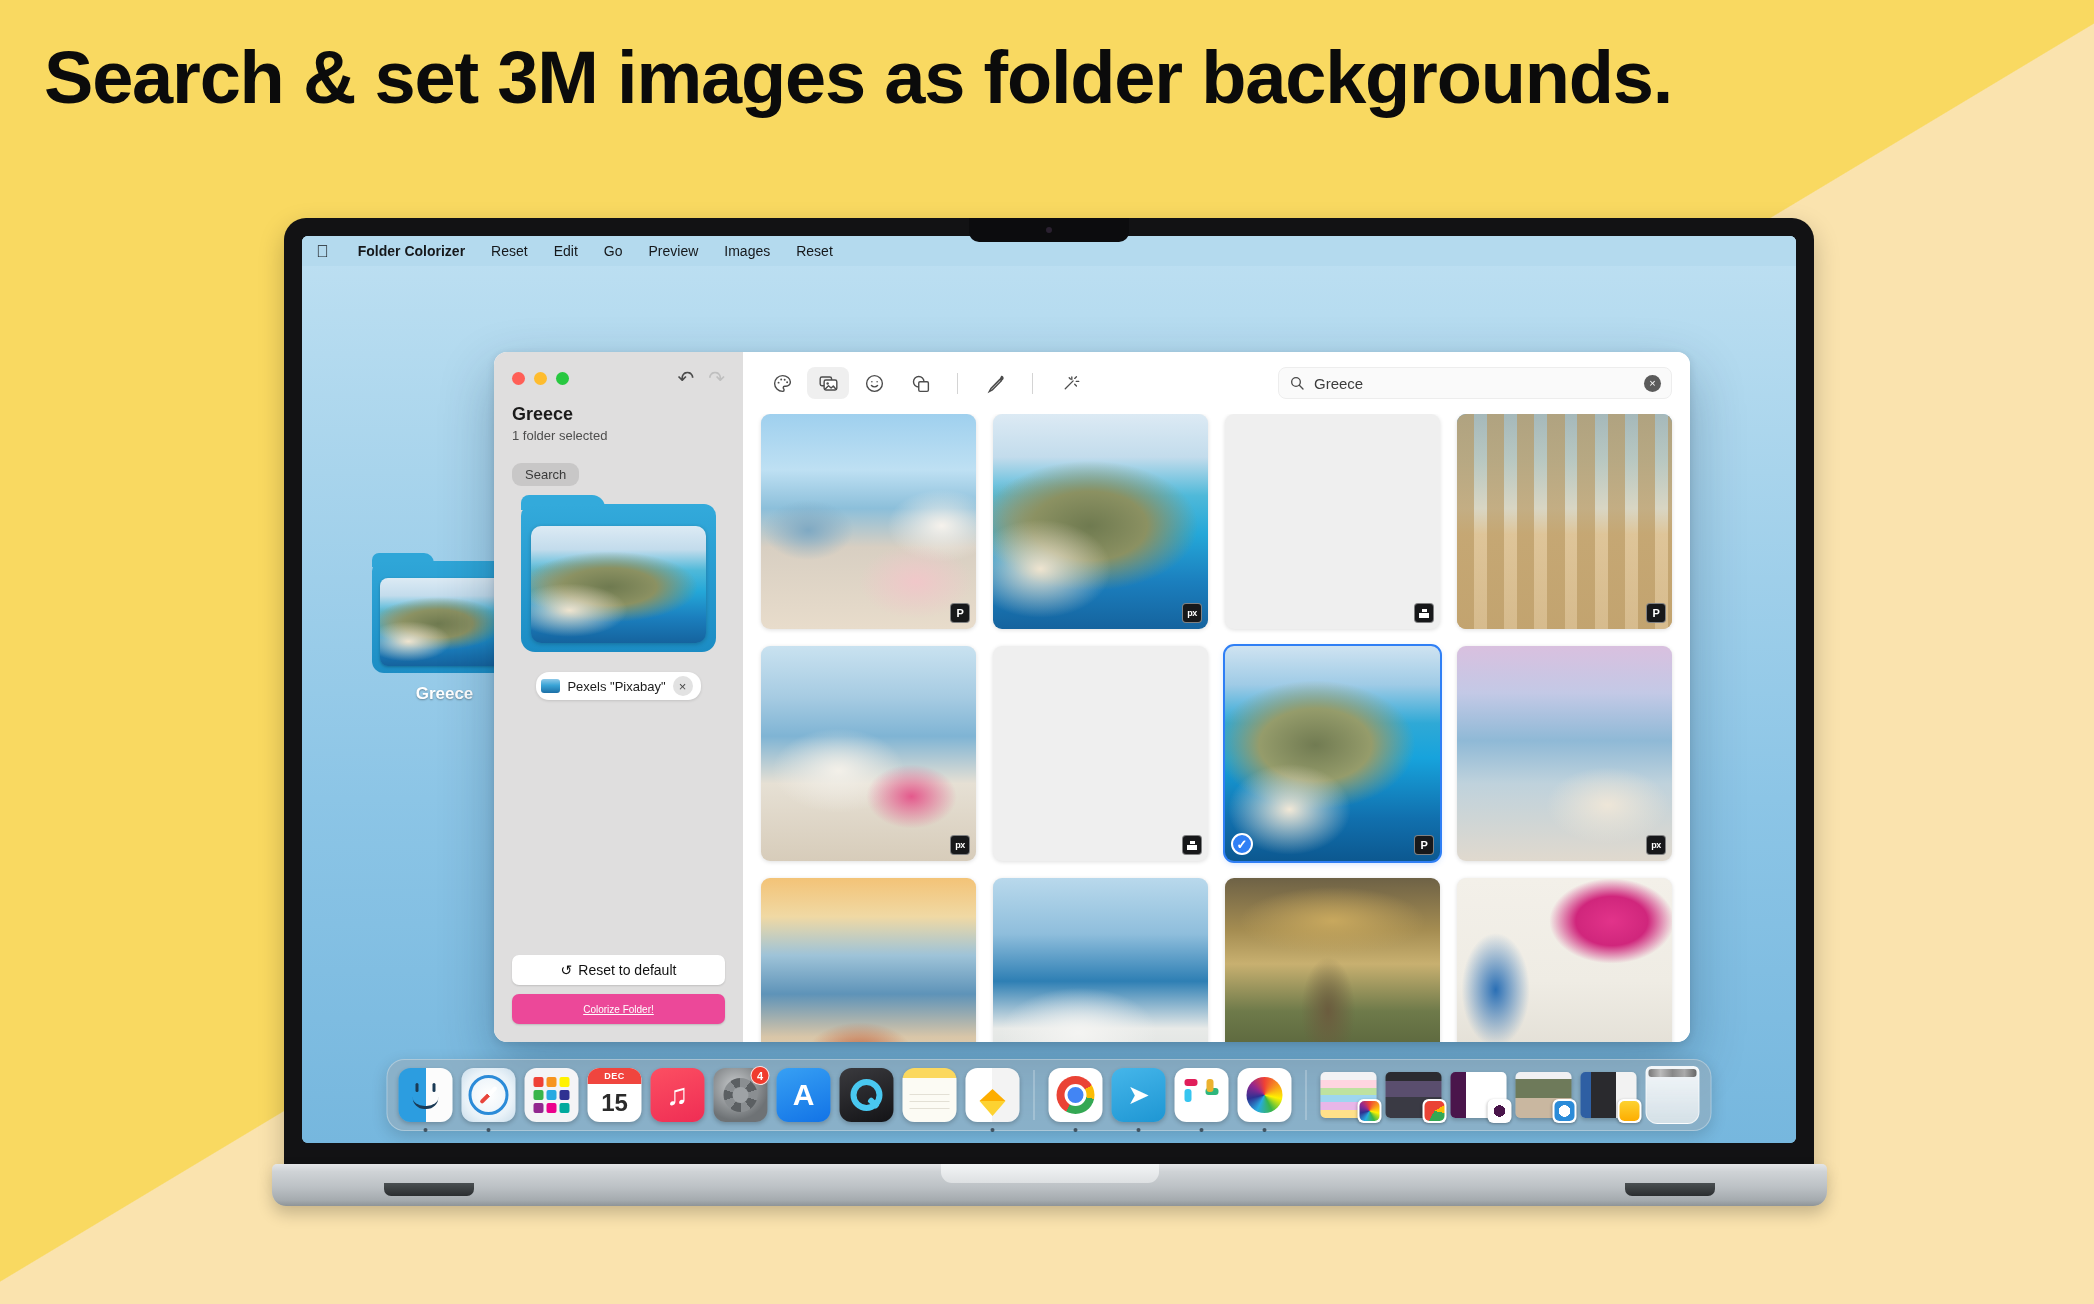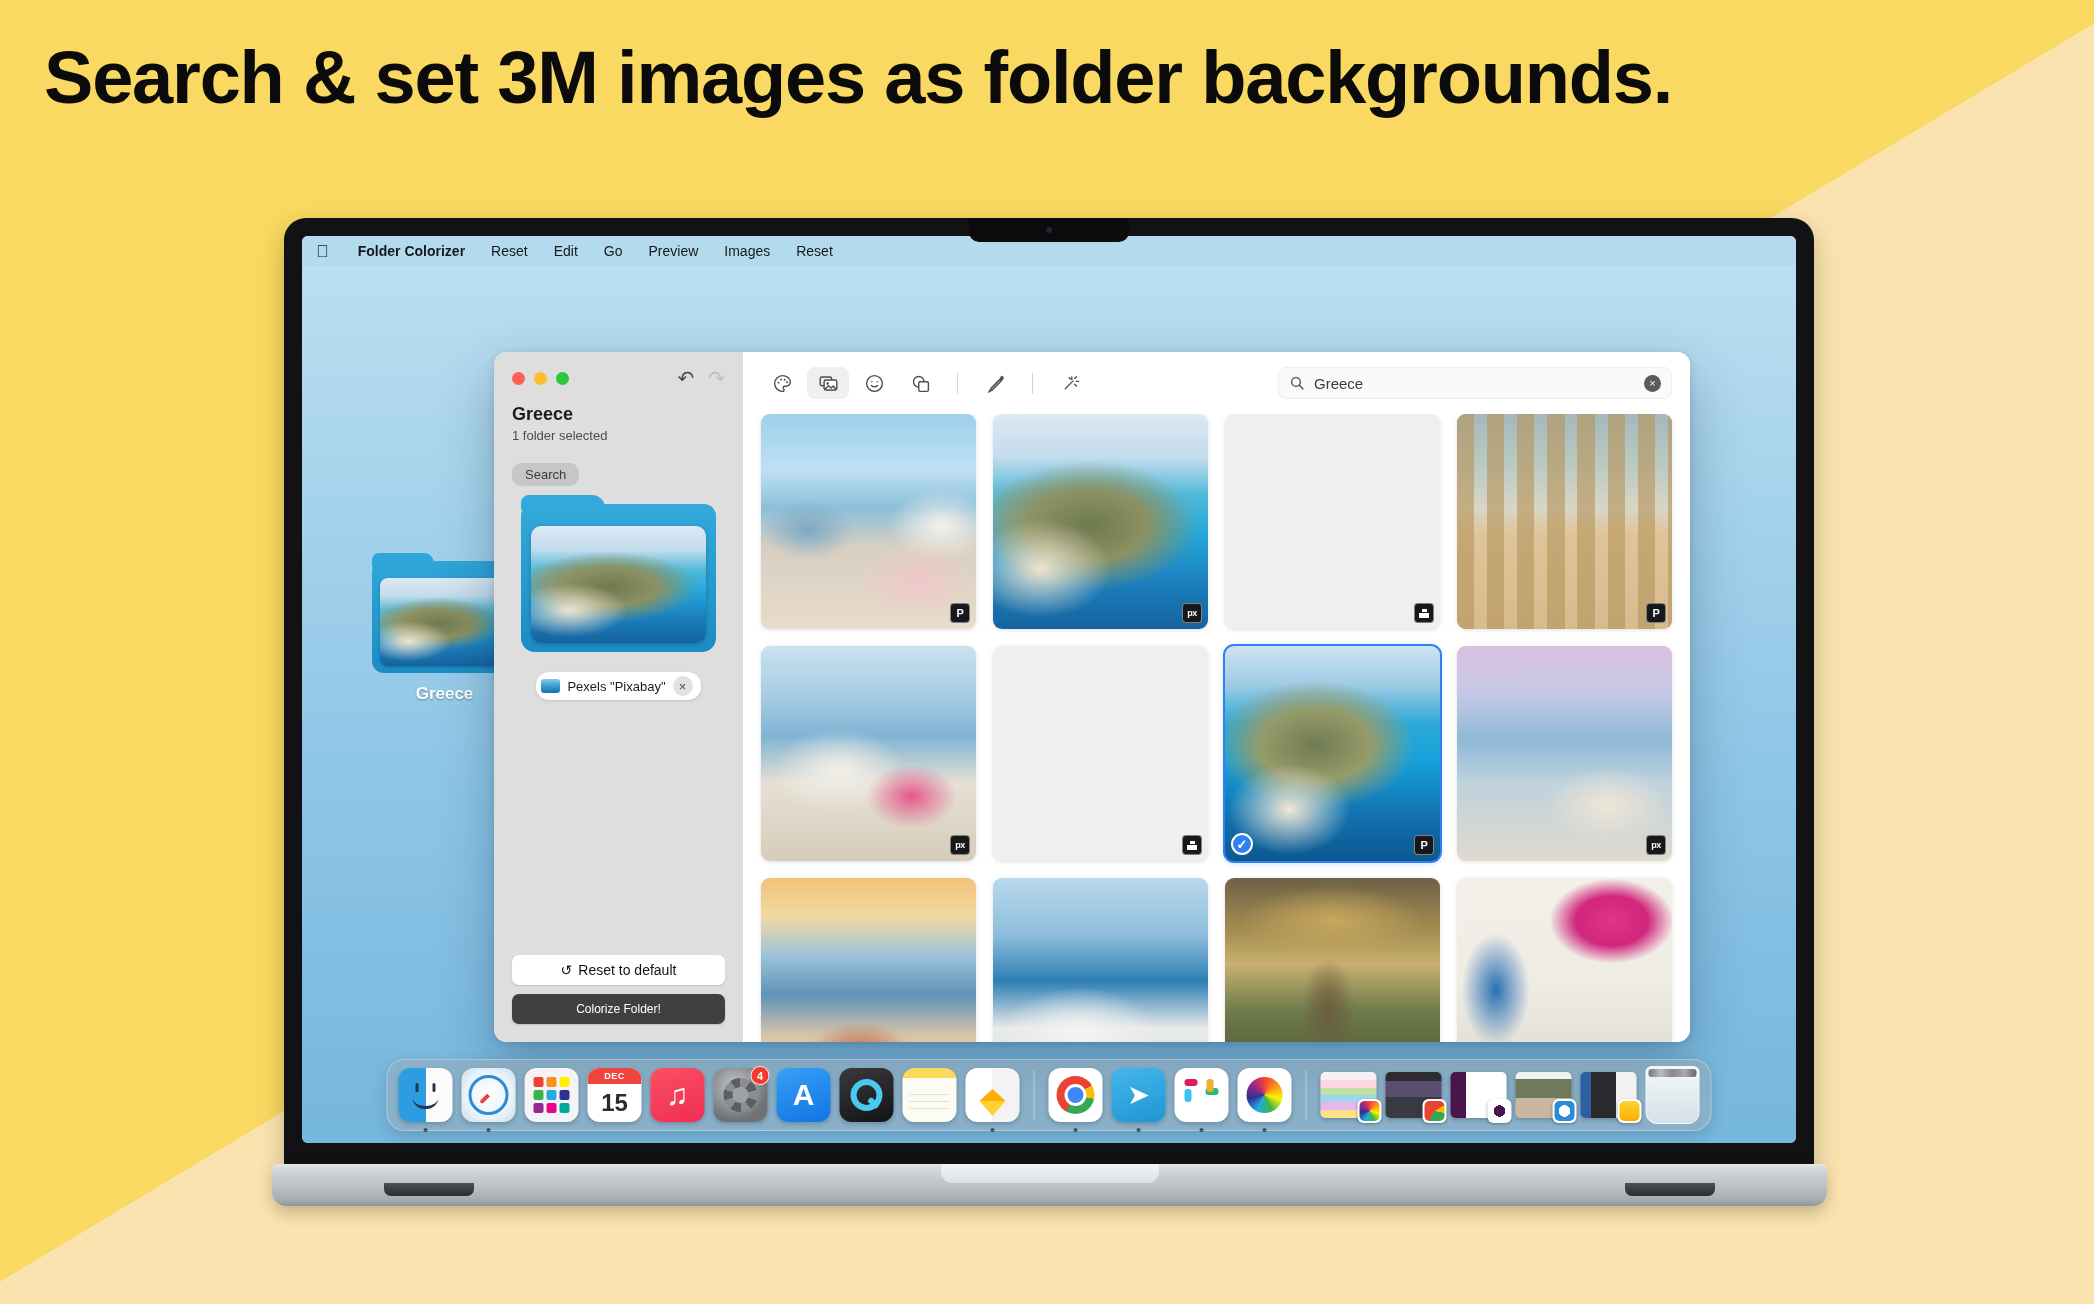--- a/index.html
+++ b/index.html
@@ -240,23 +240,23 @@
     color:#4A4A4A; font-size:13px; display:flex; align-items:center;
     justify-content:center; flex-shrink:0;
   }
   .sb-bottom { margin-top:auto; padding:0 18px 18px 18px; }
   .btn-reset {
     width:100%; height:30px; background:#FFFFFF; border-radius:7px;
     display:flex; align-items:center; justify-content:center; gap:6px;
     font-size:14px; color:#111; box-shadow:0 1px 2px rgba(0,0,0,.14);
   }
   .btn-colorize {
-    width:100%; height:30px; margin-top:9px; background:#404040;
+    width:100%; height:30px; margin-top:9px; background:#ec4899;
     border-radius:7px; display:flex; align-items:center; justify-content:center;
-    font-size:12px; color:#FFFFFF; box-shadow:0 1px 2px rgba(0,0,0,.16);
+    font-size:10px; color:#FFFFFF; box-shadow:0 1px 2px rgba(0,0,0,.16);text-decoration:underline;
   }
 
   
   .main { flex:1; background:#FFFFFF; position:relative; display:flex; flex-direction:column; }
   .toolbar {
     height:62px; display:flex; align-items:center; padding:0 18px; gap:4px; flex-shrink:0;
   }
   .tb-btn {
     width:42px; height:32px; border-radius:8px;
     display:flex; align-items:center; justify-content:center;

